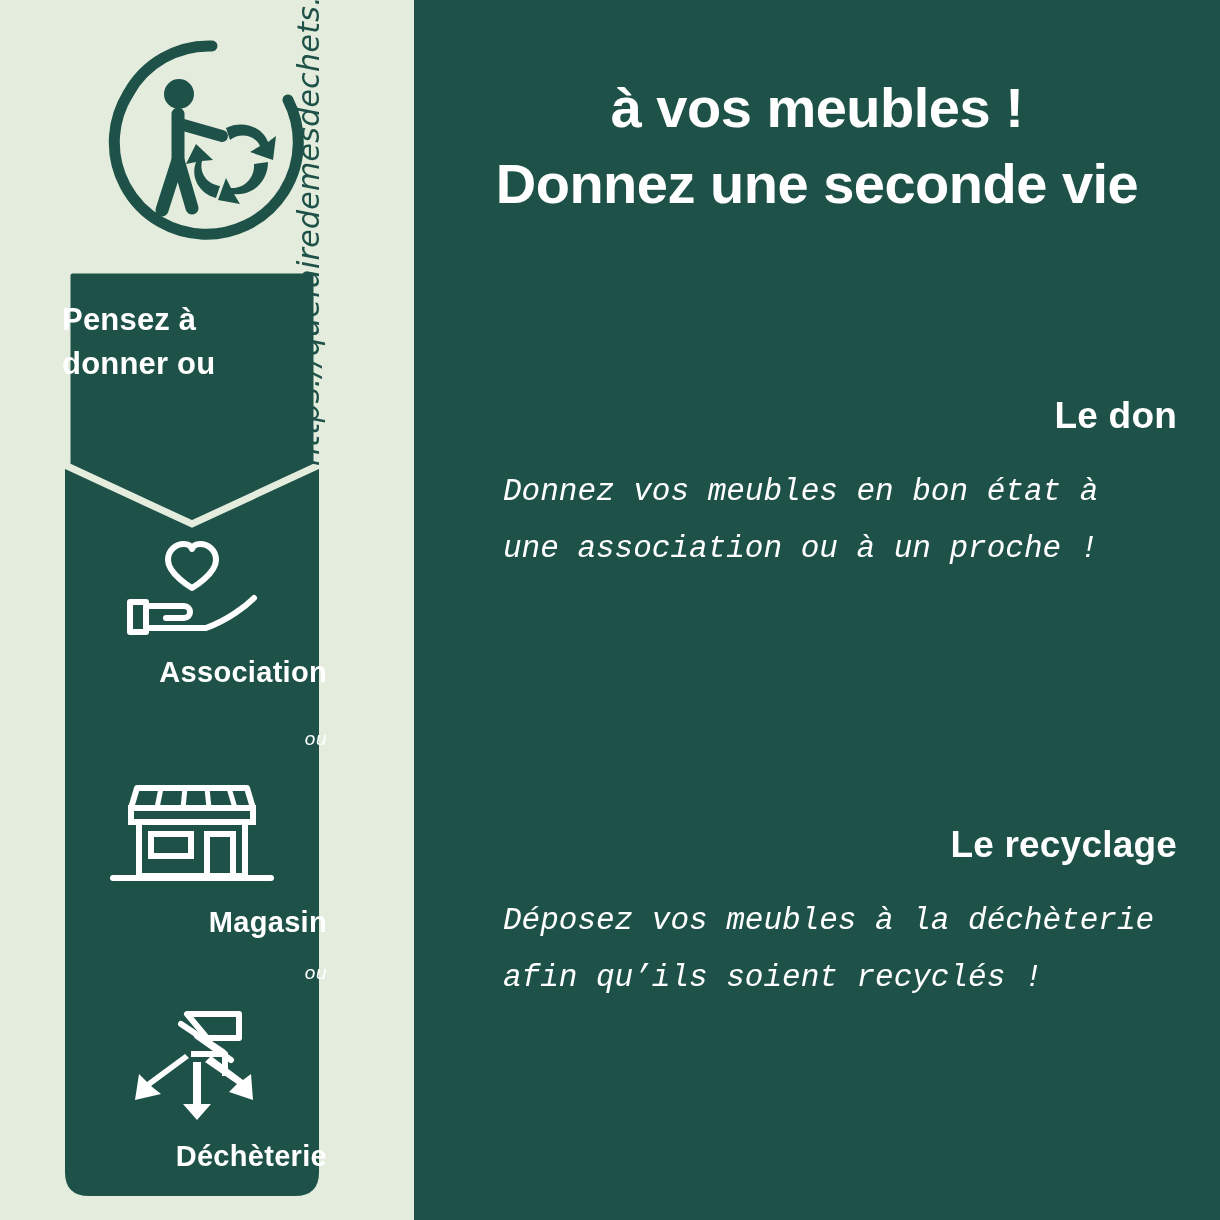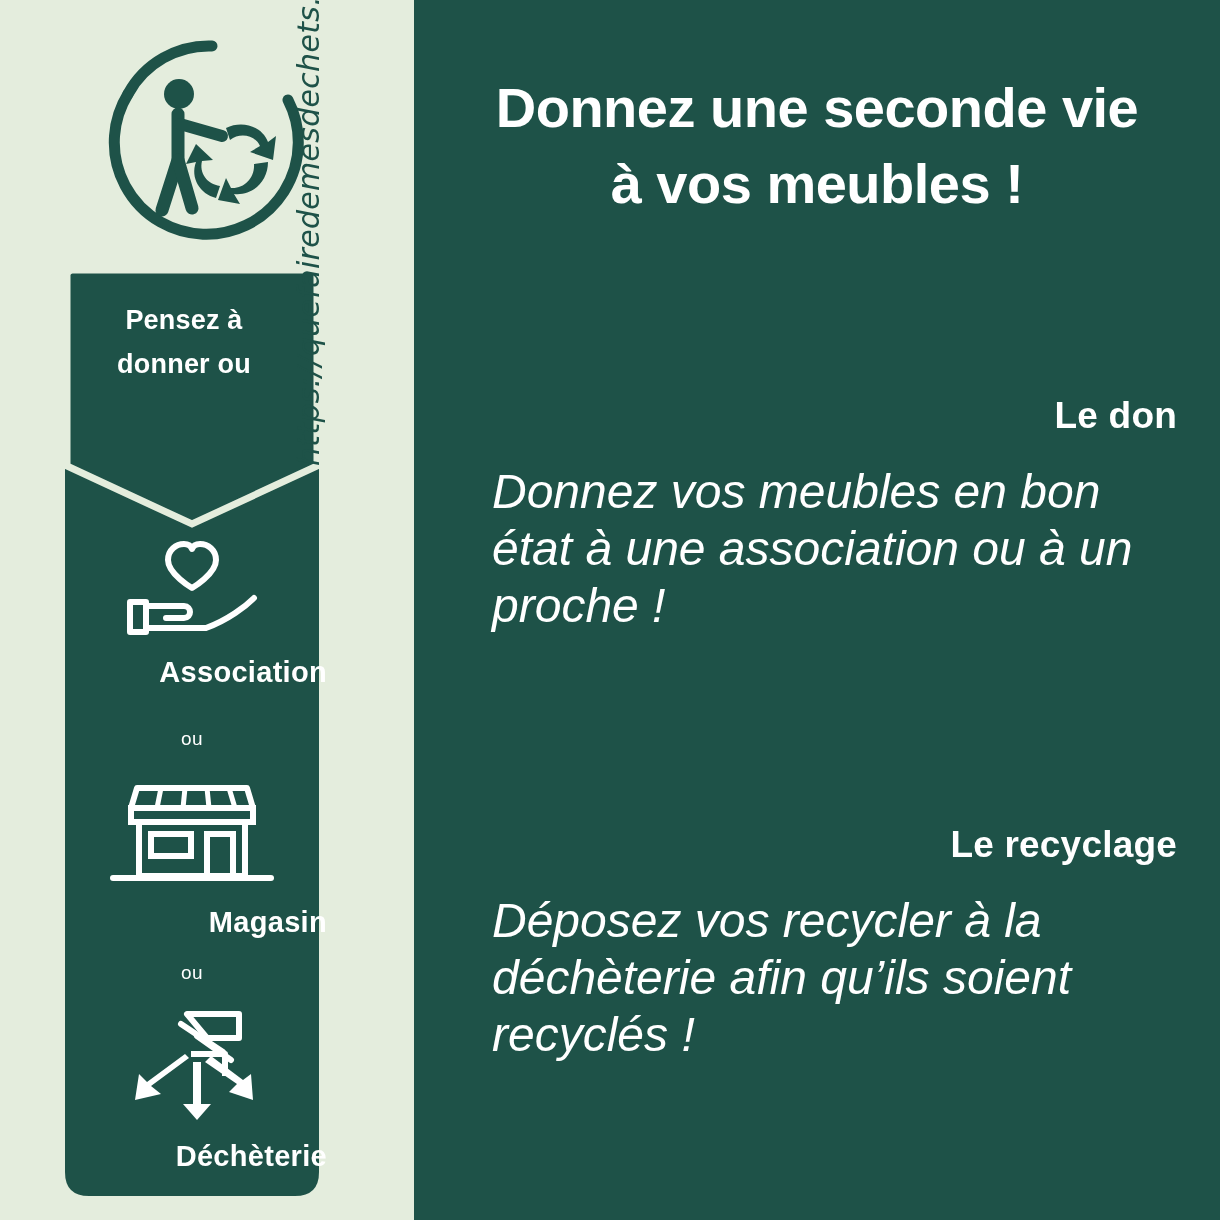--- a/index.html
+++ b/index.html
@@ -47,26 +47,26 @@
   }
   .banner-notch {
     position: absolute;
     left: 57px;
     top: 266px;
     width: 270px;
     height: 250px;
   }
   .banner-head-text {
     position: absolute;
-    left: 49px;
+    left: 62px;
     top: 298px;
     width: 270px;
-    text-align: center;
-    color: #ffffff;
-    font-size: 27px;
+    text-align: left;
+    color: #ffffff;
+    font-size: 31px;
     font-weight: bold;
     line-height: 44px;
     letter-spacing: 0.2px;
   }
   .icon-block {
     position: absolute;
     width: 270px;
     left: 57px;
     text-align: center;
   }
@@ -79,23 +79,24 @@
     font-size: 29px;
     font-weight: bold;
     margin-top: 12px;
     letter-spacing: 0.3px;
     text-align: right;
   }
   .ou {
     position: absolute;
     width: 270px;
     left: 57px;
-    text-align: center;
+    text-align: right;
     color: #ffffff;
     font-size: 19px;
+    font-style: italic;
     letter-spacing: 0.5px;
   }
   
   .vertical-url {
     position: absolute;
     left: 291px;
     top: 466px;
     width: 600px;
     transform: rotate(-90deg);
     transform-origin: left top;
@@ -127,25 +128,26 @@
   .section-title {
     color: #ffffff;
     font-size: 37px;
     font-weight: bold;
     margin: 0 0 26px 0;
     letter-spacing: 0.2px;
     text-align: right;
   }
   .section-body {
     color: #ffffff;
-    font-size: 48px;
+    font-size: 31px;
     font-style: italic;
     line-height: 57px;
-    margin: 5px;
+    margin: 16px;
     letter-spacing: 0px;
+    font-family: Liberation Mono, monospace;
   }
   #sec-don { top: 395px; }
   #sec-recyclage { top: 824px; }
 </style>
 </head>
 <body>
 
 <div class="poster">
 
   <div class="left-panel"></div>
@@ -227,27 +229,27 @@
         <path d="M66 54 L66 96 L56 96 L70 112 L84 96 L74 96 L74 54 Z" fill="#ffffff"></path>
         <path d="M78 54 L110 76 L102 84 L126 92 L124 66 L116 72 L84 48 Z" fill="#ffffff"></path>
       </svg>
     </span>
     <div class="icon-label">Déchèterie</div>
   </div>
 
   <div class="vertical-url">https://quefairedemesdechets.fr</div>
 
   <div class="headline">
+    <div>à vos meubles !</div>
     <div>Donnez une seconde vie</div>
-    <div>à vos meubles !</div>
   </div>
 
   <div class="section" id="sec-don">
     <h2 class="section-title">Le don</h2>
     <p class="section-body">Donnez vos meubles en bon état à une association ou à un proche !</p>
   </div>
 
   <div class="section" id="sec-recyclage">
     <h2 class="section-title">Le recyclage</h2>
-    <p class="section-body">Déposez vos recycler à la déchèterie afin qu’ils soient recyclés !</p>
+    <p class="section-body">Déposez vos meubles à la déchèterie afin qu’ils soient recyclés !</p>
   </div>
 
 </div>
 
 </body></html>

